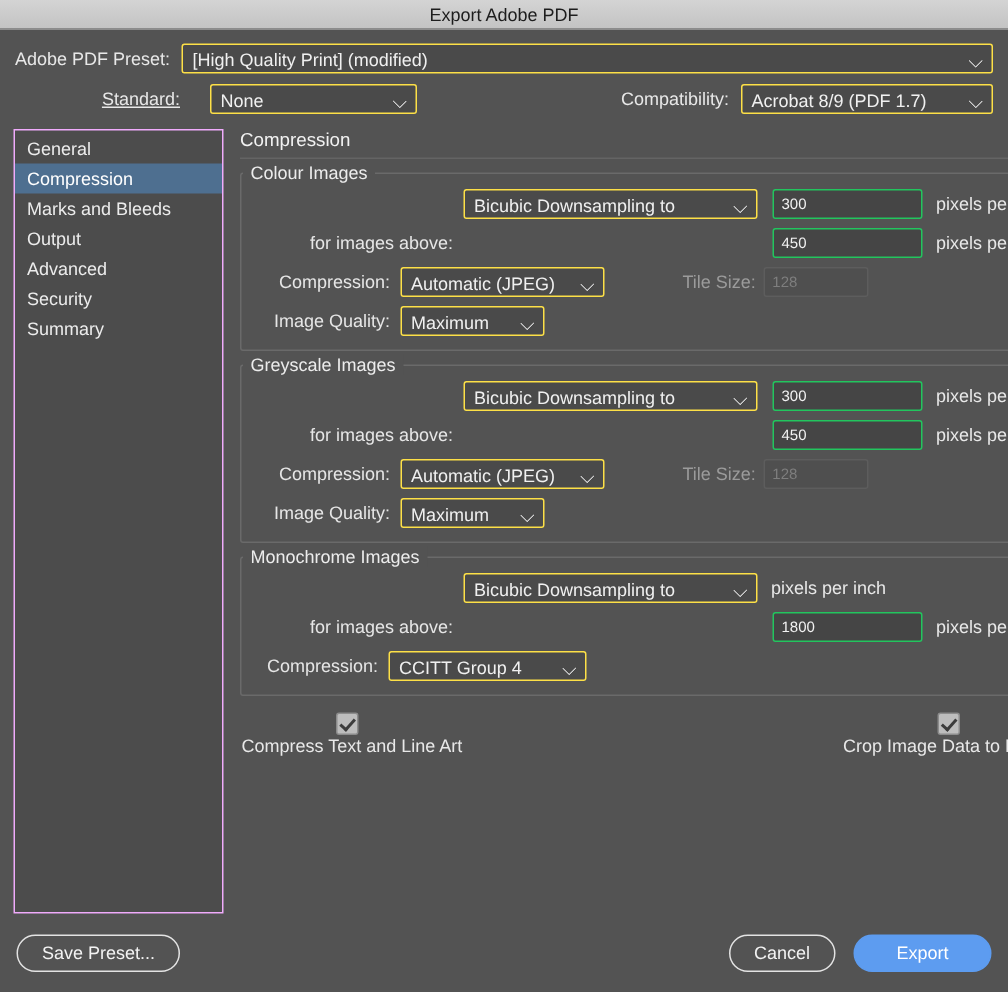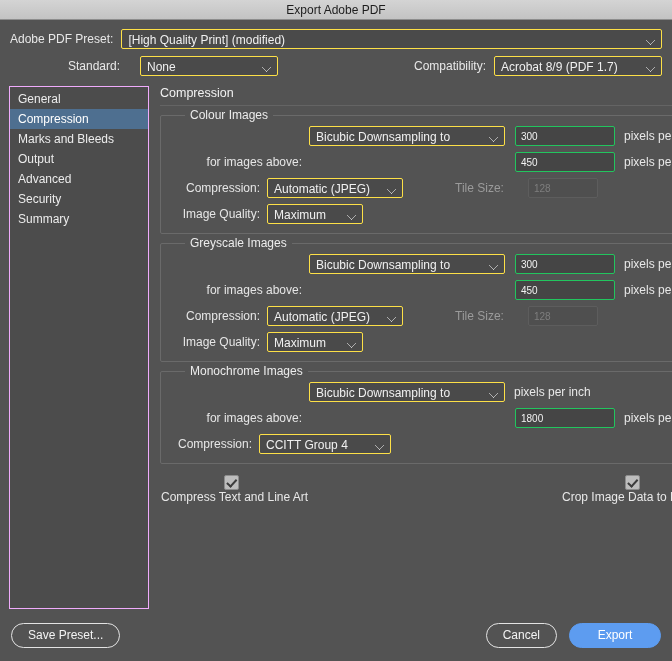--- a/index.html
+++ b/index.html
@@ -141,21 +141,21 @@
   .group {
     border: 1px solid #6a6a6a;
     border-radius: 2px;
     margin-bottom: 9px;
     padding: 10px 10px 9px 10px;
     position: relative;
   }
   .group > .group-legend {
     position: absolute;
     top: -8px;
-    left: 24px;
+    left: 1px;
     background: #535353;
     padding: 0 5px;
     font-size: 12px;
     color: #ececec;
     white-space: nowrap;
   }
 
   .row {
     display: flex;
     align-items: center;
@@ -172,21 +172,21 @@
   
   .c-label   { width: 138px; text-align: right; padding-right: 7px; box-sizing: border-box; }
   .c-control { width: 196px; }
   .c-num     { width: 100px; margin-left: 10px; }
   .c-unit    { margin-left: 9px; white-space: nowrap; }
 
   .c-label-s { width: 96px; text-align: right; padding-right: 7px; box-sizing: border-box; }
   .c-ctrl-s  { width: 136px; }
   .c-ctrl-q  { width: 96px; }
 
-  .tile-label { margin-left: 52px; margin-right: 24px; }
+  .tile-label { margin-left: 52px; margin-right: 5px; }
   .tile-input { width: 70px; }
 
   
   .checkrow {
     display: flex;
     align-items: center;
     justify-content: space-between;
     margin-top: 11px;
     padding: 0 1px;
   }
@@ -263,21 +263,21 @@
 </div>
 
 <div class="toprow r1">
   <span class="lbl">Adobe PDF Preset:</span>
   <div class="select" style="flex:1 1 auto; margin-left:8px;">
     <span>[High Quality Print] (modified)</span>
   </div>
 </div>
 
 <div class="toprow r2">
-  <span class="lbl" style="width:110px; text-align:right;">Standard:</span>
+  <span class="lbl" style="width:110px; text-align:right;text-decoration:underline;">Standard:</span>
   <div class="select" style="width:138px; margin-left:20px;">
     <span>None</span>
   </div>
   <div class="spacer"></div>
   <span class="lbl">Compatibility:</span>
   <div class="select" style="width:168px; margin-left:8px;">
     <span>Acrobat 8/9 (PDF 1.7)</span>
   </div>
 </div>
 

